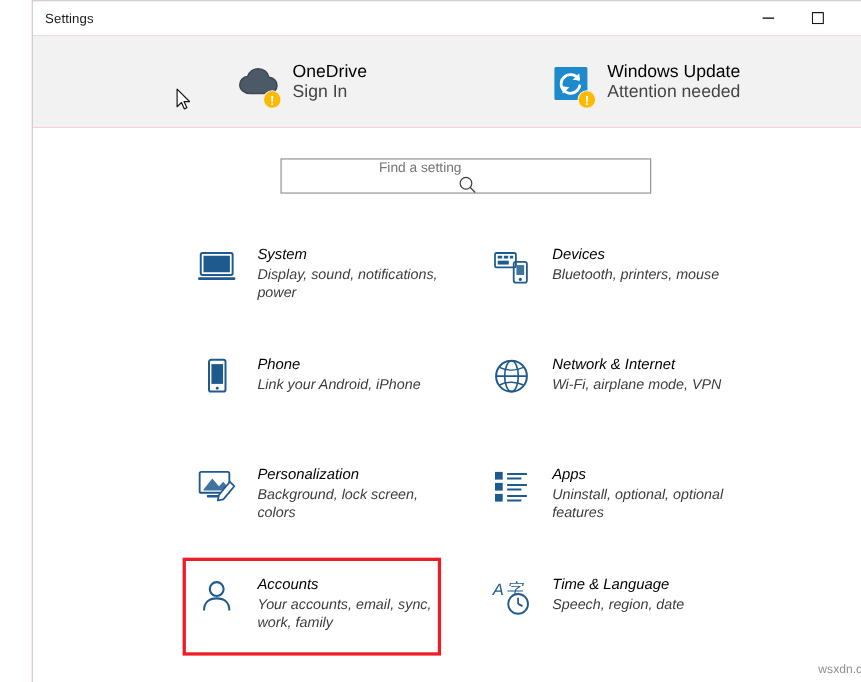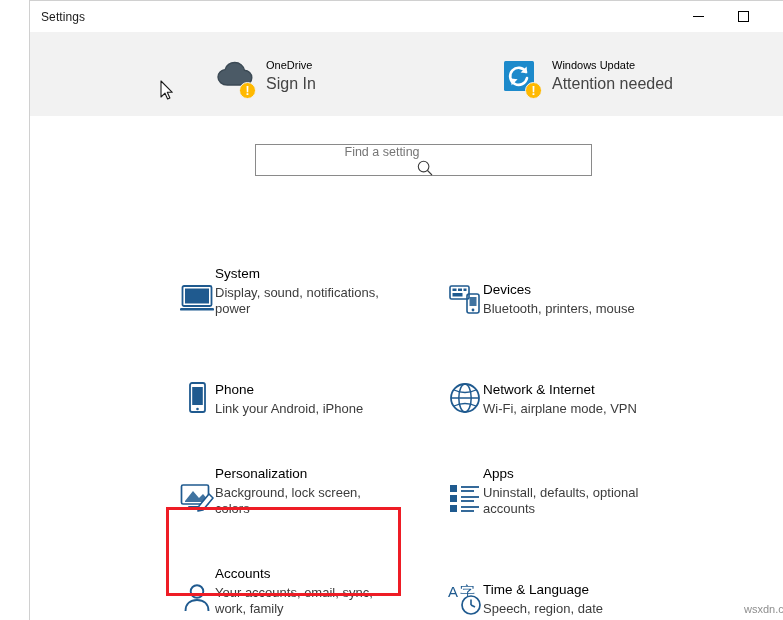--- a/index.html
+++ b/index.html
@@ -63,23 +63,24 @@
     gap: 12px;
     width: 240px;
   }
   .banner-icon {
     width: 38px; height: 38px;
     position: relative;
     flex-shrink: 0;
     margin-top: 2px;
   }
   .banner-text .bt-title {
-    font-size: 11px;
+    font-size: 16px;
     color: #000000;
     line-height: 17px;
+    text-align: center;
   }
   .banner-text .bt-sub {
     font-size: 16px;
     color: #444444;
     line-height: 16px;
     margin-top: 2px;
   }
   .badge-warn {
     position: absolute;
     right: -2px; bottom: -2px;
@@ -135,23 +136,25 @@
   .grid {
     position: absolute;
     left: 144px; top: 100px;
     width: 530px;
     display: grid;
     grid-template-columns: 268px 262px;
     grid-auto-rows: 100px;
   }
   .tile {
     display: flex;
-    align-items: flex-end;
+    align-items: flex-start;
+    gap: 19px;
     padding-top: 6px;
     position: relative;
+    font-style: italic;
   }
   .tile-icon {
     width: 36px; height: 36px;
     flex-shrink: 0;
     margin-top: 2px;
     margin-left: 5px;
   }
   .tile-title {
     font-size: 13.5px;
     color: #000000;
@@ -347,21 +350,21 @@
           <rect x="3" y="25" width="7" height="7" fill="#1f5a8f"></rect>
           <line x1="14" y1="7" x2="32" y2="7" stroke="#1f5a8f" stroke-width="1.8"></line>
           <line x1="14" y1="11" x2="27" y2="11" stroke="#1f5a8f" stroke-width="1.8"></line>
           <line x1="14" y1="17" x2="32" y2="17" stroke="#1f5a8f" stroke-width="1.8"></line>
           <line x1="14" y1="21" x2="27" y2="21" stroke="#1f5a8f" stroke-width="1.8"></line>
           <line x1="14" y1="27" x2="32" y2="27" stroke="#1f5a8f" stroke-width="1.8"></line>
           <line x1="14" y1="31" x2="27" y2="31" stroke="#1f5a8f" stroke-width="1.8"></line>
         </svg>
         <div>
           <div class="tile-title">Apps</div>
-          <div class="tile-sub">Uninstall, defaults, optional accounts</div>
+          <div class="tile-sub">Uninstall, optional, optional features</div>
         </div>
       </div>
 
       <div class="tile highlight">
         <svg class="tile-icon" viewBox="0 0 36 36">
           <circle cx="18" cy="11.5" r="6.3" fill="none" stroke="#1f5a8f" stroke-width="1.9"></circle>
           <path d="M6.5,31 C6.5,23.5 11.5,20 18,20 C24.5,20 29.5,23.5 29.5,31" fill="none" stroke="#1f5a8f" stroke-width="1.9"></path>
         </svg>
         <div>
           <div class="tile-title">Accounts</div>

